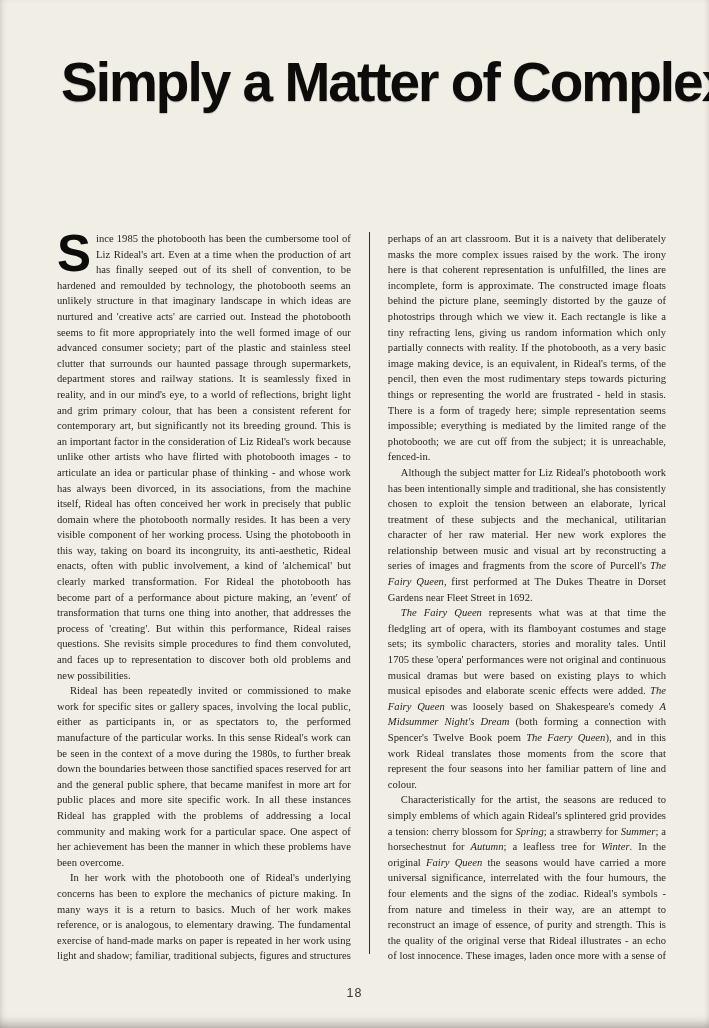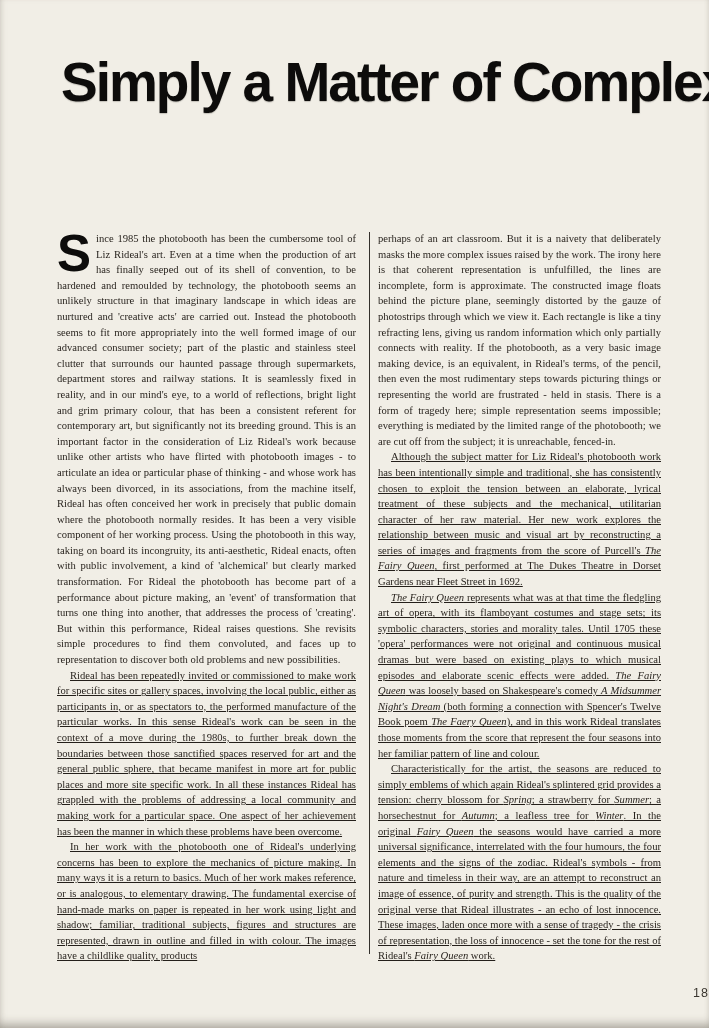--- a/index.html
+++ b/index.html
@@ -30,36 +30,36 @@
   }
   .columns{
     position:absolute;left:57px;top:231px;width:609px;height:736px;
     display:flex;overflow:hidden;
   }
   .col{
     font-size:10.6px;line-height:15.6px;text-align:justify;
     color:#241f1a;
   }
   .col.left{width:299px;}
-  .col.right{width:283px;margin-left:22px;}
+  .col.right{width:283px;margin-left:37px;}
   .divider{
     position:absolute;left:369px;top:232px;width:1px;height:722px;
     background:#33302b;
   }
   .col p{margin:0;}
-  .col p.indent{text-indent:13px;text-decoration:underline;}
+  .col p.indent{text-indent:13px;}
   .dropcap{
     float:left;
     font-family:"Liberation Sans", sans-serif;
     font-weight:700;font-size:51px;line-height:40px;
     margin:3px 5px 0 0;color:#0d0c0b;
   }
   .pagenum{
     position:absolute;left:0;right:0;top:986px;
-    text-align:right;
+    text-align:center;
     font-family:"Liberation Sans", sans-serif;
     font-size:12.5px;letter-spacing:1px;color:#3a362f;
   }
 </style>
 </head>
 <body>
 
 <div class="page">
 
   <h1 class="title">Simply a Matter of Complexity</h1>

